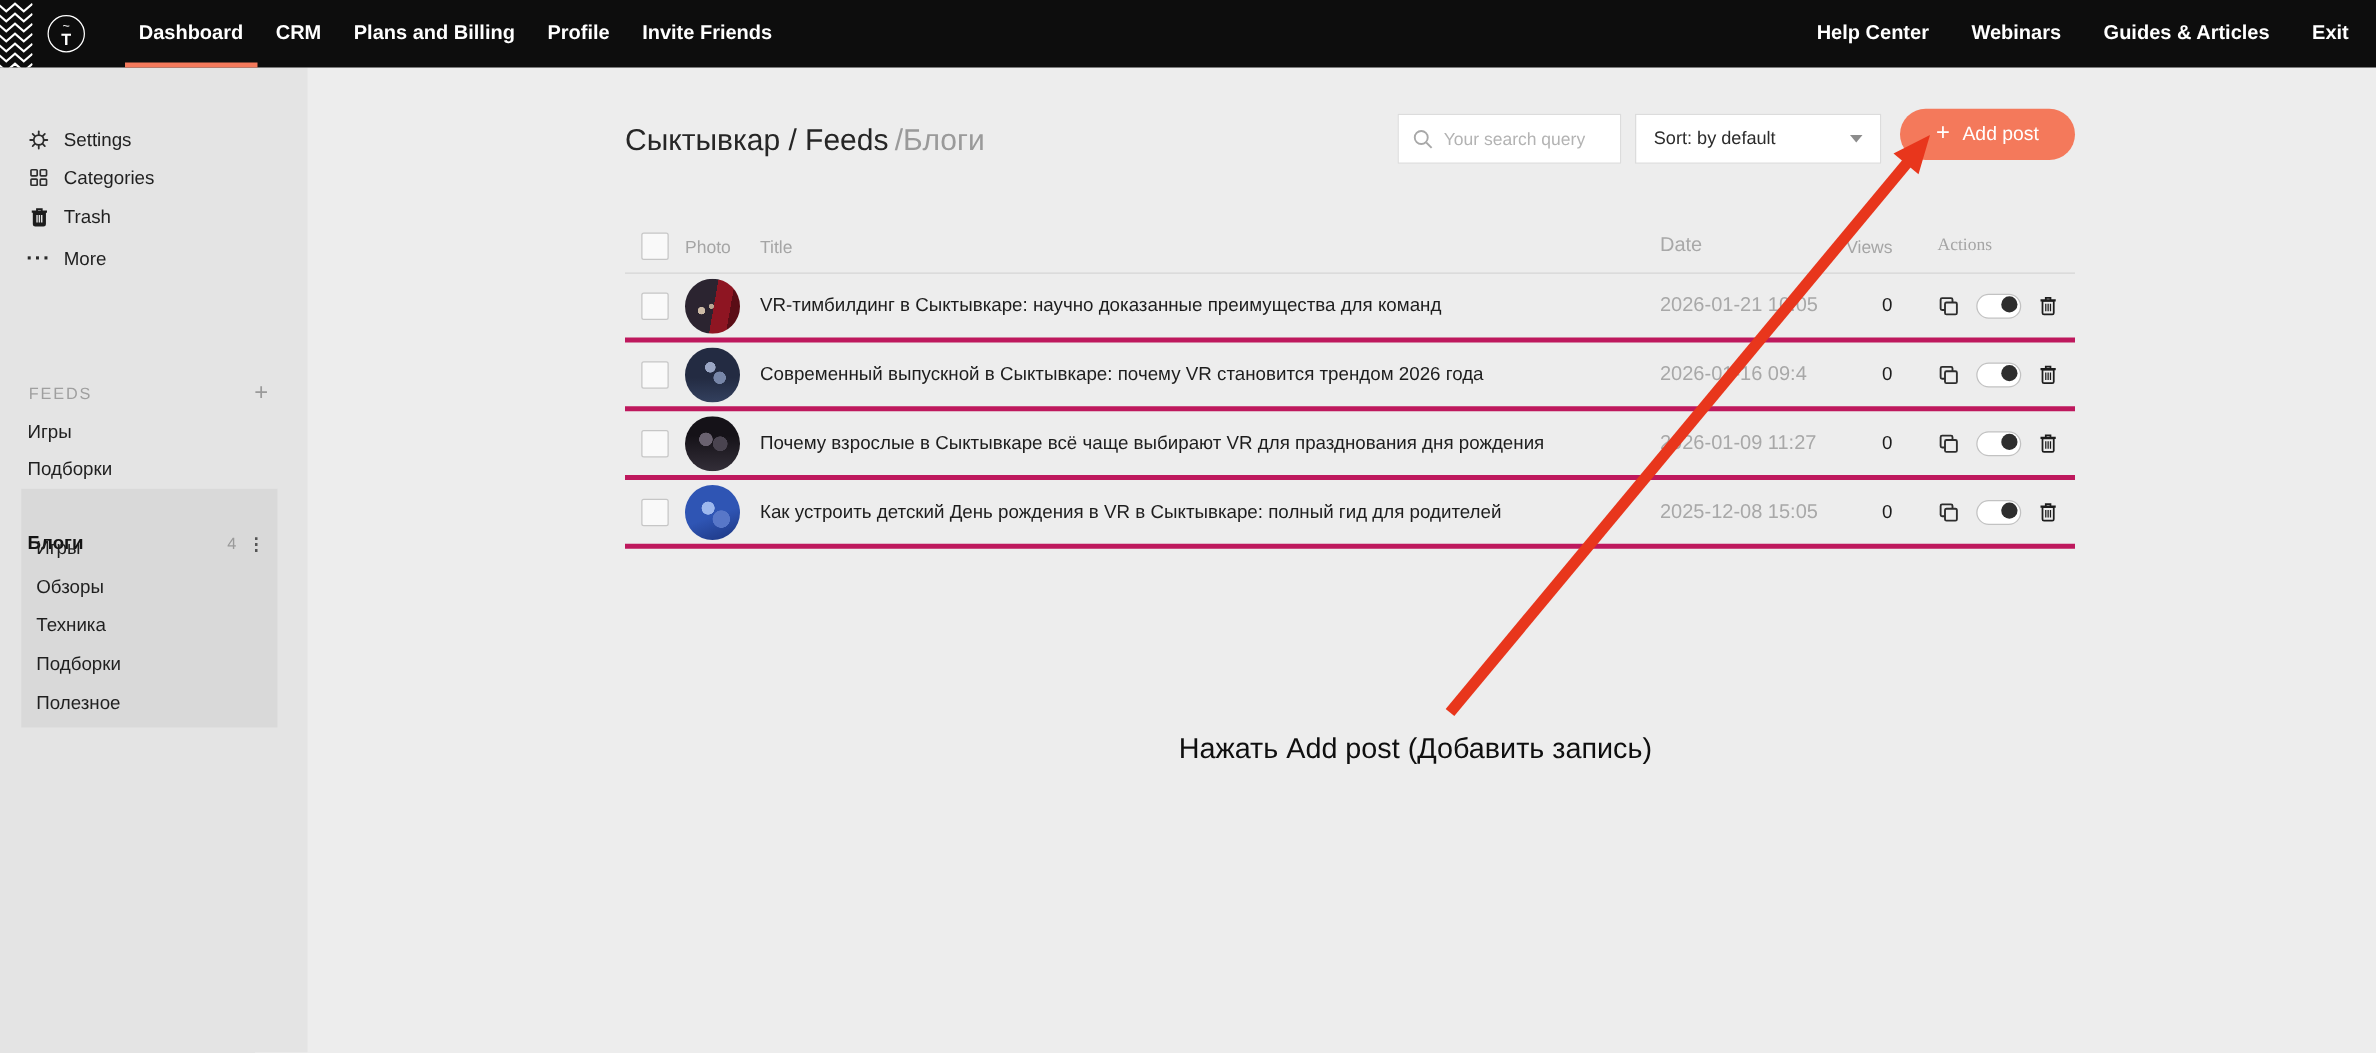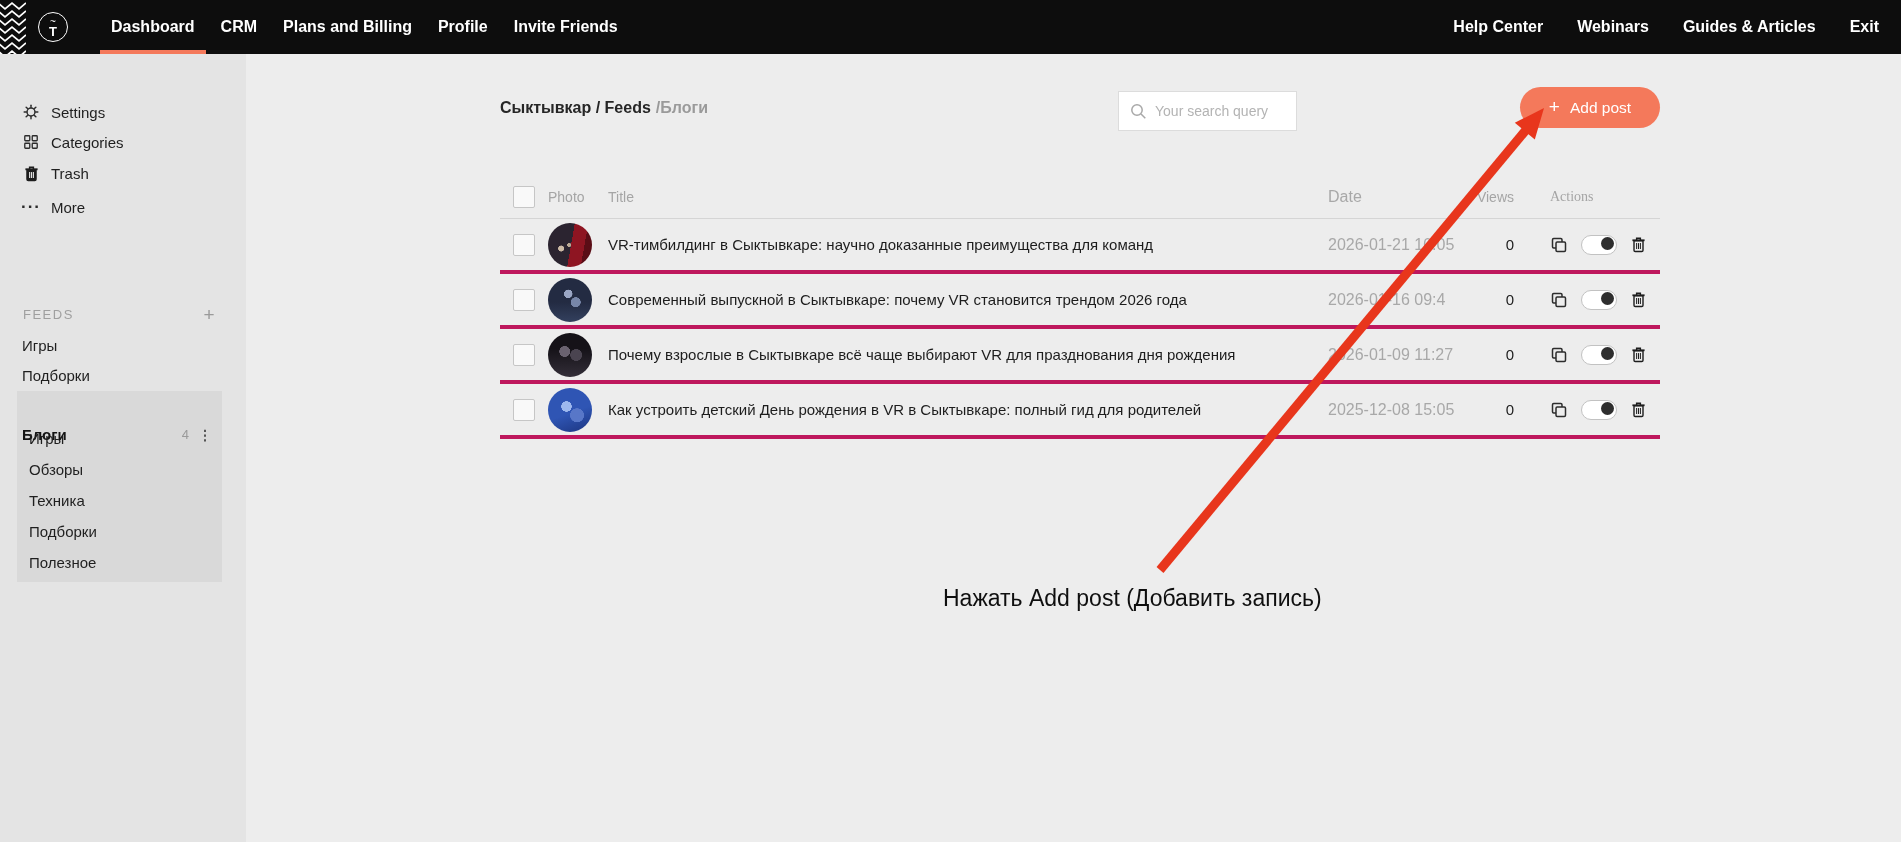--- a/index.html
+++ b/index.html
@@ -29,21 +29,21 @@
   .feed-item { position:absolute; left:22px; font-size:15px; color:#1f1f1f; cursor:pointer; }
   .feed-highlight { position:absolute; top:337px; left:17px; width:205px; height:191px; background:#d9d9d9; }
   .feed-sel-row { position:absolute; top:6px; left:5px; right:10px; display:flex; align-items:center; cursor:pointer;margin-top:29px; }
   .feed-sel-row .lbl { font-size:15px; font-weight:700; color:#141414; }
   .feed-sel-row .cnt { margin-left:auto; color:#9a9a9a; font-size:13px; }
   .feed-sel-row .kebab { margin-left:9px; color:#555; font-size:14px; font-weight:700; cursor:pointer; }
   .subfeed { position:absolute; left:12px; font-size:15px; color:#1f1f1f; cursor:pointer; }
 
   
   .main { position:absolute; left:246px; top:54px; right:0; bottom:0; background:#ededed; }
-  .breadcrumb { position:absolute; left:254px; top:45px; font-size:16px; color:#262626;font-weight:bold; }
+  .breadcrumb { position:absolute; left:254px; top:45px; font-size:24px; color:#262626; }
   .breadcrumb .cur { color:#9a9a9a; margin-left:5px; }
   .search-box { position:absolute; left:872px; top:37px; width:179px; height:40px; background:#fff; border:1px solid #dcdcdc; display:flex; align-items:center; padding:0 11px; gap:8px; }
   .search-box input { border:0; outline:0; background:transparent; width:100%; font-size:14px; color:#333; font-family:"Liberation Sans",sans-serif; }
   .search-box input::placeholder { color:#b3b3b3; }
   .sort-box { position:absolute; left:1062px; top:37px; width:197px; height:40px; background:#fff; border:1px solid #dcdcdc; display:flex; align-items:center; justify-content:space-between; padding:0 14px; font-size:14.5px; color:#2b2b2b; cursor:pointer; }
   .caret { width:0; height:0; border-left:5px solid transparent; border-right:5px solid transparent; border-top:6px solid #8c8c8c; }
   .add-post { position:absolute; left:1274px; top:33px; width:140px; height:41px; border:none; border-radius:21px; background:#f4795b; color:#fff; display:flex; align-items:center; justify-content:center; gap:10px; font-size:15.5px; font-family:"Liberation Sans",sans-serif; cursor:pointer; }
   .add-post .plus { font-size:19px; font-weight:400; margin-top:-1px; }
 
   
@@ -208,20 +208,24 @@
   <div class="search-box">
     <span style="display:flex">
       <svg width="17" height="17" viewBox="0 0 17 17" fill="none" stroke="#a8a8a8" stroke-width="1.5">
         <circle cx="7" cy="7" r="5.2"></circle>
           <line x1="11" y1="11" x2="15.3" y2="15.3"></line>
       </svg>
     </span>
     <input type="text" placeholder="Your search query" style="">
   </div>
 
+  <div class="sort-box">
+    <span>Sort: by default</span>
+    <span class="caret"></span>
+  </div>
 
   <button class="add-post">
     <span class="plus">+</span>
     <span>Add post</span>
   </button>
 
   <div class="table">
     <div class="thead">
       <span class="c-pad"></span>
       <span class="c-check"></span>

